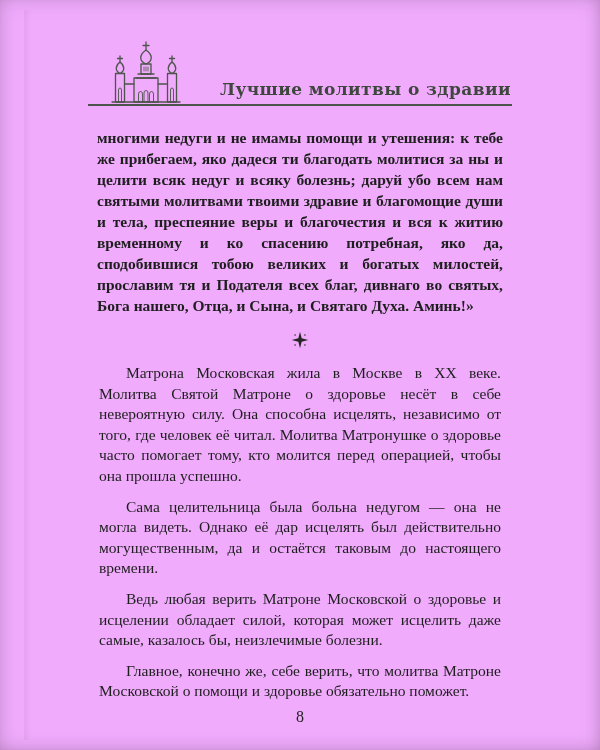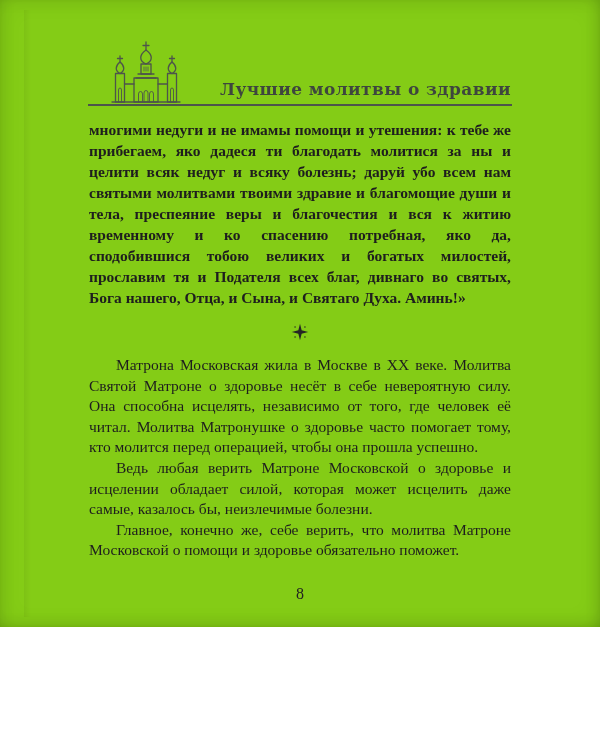--- a/index.html
+++ b/index.html
@@ -1,19 +1,19 @@
 <!DOCTYPE html>
 <html lang="ru"><head>
 <meta charset="utf-8">
 <style>
   html,body{margin:0;padding:0;background:#ffffff;}
   .page{
     position:relative;
-    width:600px;height:627px;
-    background:#84cc16;
+    width:600px;height:750px;
+    background:#f0abfc;
     overflow:hidden;
     font-family:"Liberation Serif", serif;
     color:#1e1e1e;
   }
   
   .page::before{
     content:"";
     position:absolute;inset:0;
     pointer-events:none;
     box-shadow:
@@ -47,34 +47,34 @@
   .header-rule{
     position:absolute;top:104px;left:88px;width:424px;height:2px;
     background:#4d544b;
   }
 
   
   .content{
     position:absolute;top:119px;left:89px;width:422px;
   }
   .prayer{
-    margin:0;
+    margin:8px;
     font-weight:bold;
     font-size:15.5px;
     line-height:21px;
     text-align:justify;
   }
   .divider{
     margin:14px 0 13px;
     height:20px;
     text-align:center;
   }
   .divider svg{vertical-align:middle;}
   .para{
-    margin:0;
+    margin:10px;
     font-size:15.5px;
     line-height:20.6px;
     text-align:justify;
     text-indent:27px;
   }
 
   
   .page-footer{
     position:absolute;left:0;right:0;bottom:24px;
     text-align:center;
@@ -132,20 +132,21 @@
       <svg width="18" height="18" viewBox="0 0 24 24" fill="#252525">
         <path d="M12 1 L14.2 9.8 L23 12 L14.2 14.2 L12 23 L9.8 14.2 L1 12 L9.8 9.8 Z"></path>
         <circle cx="5.4" cy="5.4" r="1"></circle>
         <circle cx="18.6" cy="5.4" r="1"></circle>
         <circle cx="5.4" cy="18.6" r="1"></circle>
         <circle cx="18.6" cy="18.6" r="1"></circle>
       </svg>
     </div>
 
     <p class="para">Матрона Московская жила в Москве в XX веке. Молитва Святой Матроне о здоровье несёт в себе невероятную силу. Она способна исцелять, независимо от того, где человек её читал. Молитва Матронушке о здоровье часто помогает тому, кто молится перед операцией, чтобы она прошла успешно.</p>
+    <p class="para">Сама целительница была больна недугом — она не могла видеть. Однако её дар исцелять был действительно могущественным, да и остаётся таковым до настоящего времени.</p>
     <p class="para">Ведь любая верить Матроне Московской о здоровье и исцелении обладает силой, которая может исцелить даже самые, казалось бы, неизлечимые болезни.</p>
     <p class="para">Главное, конечно же, себе верить, что молитва Матроне Московской о помощи и здоровье обязательно поможет.</p>
 
   </main>
 
   <footer class="page-footer">
     <span>8</span>
   </footer>
 
 </div>

